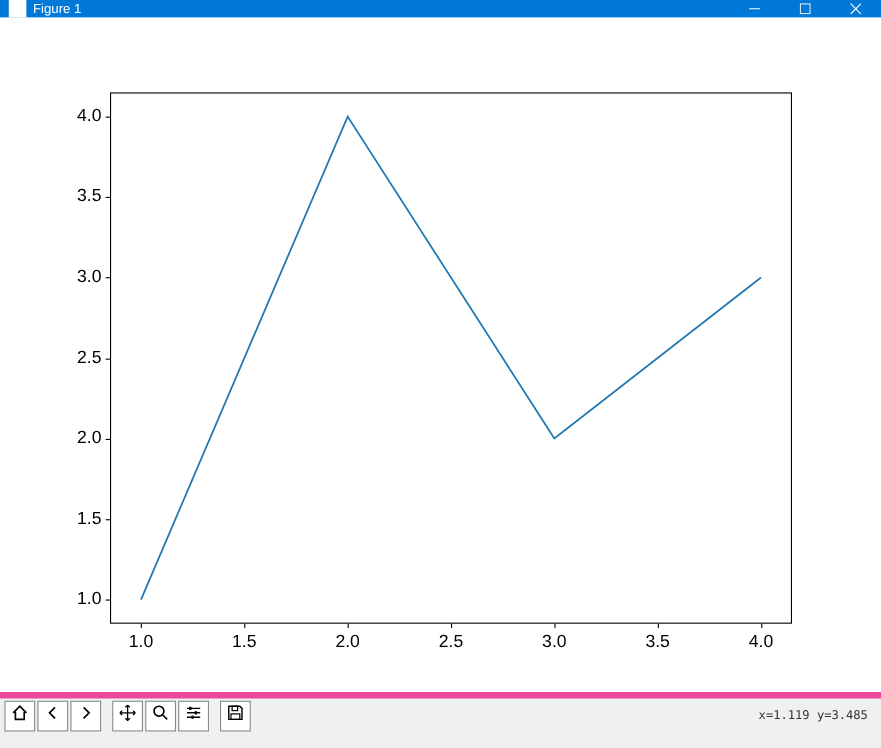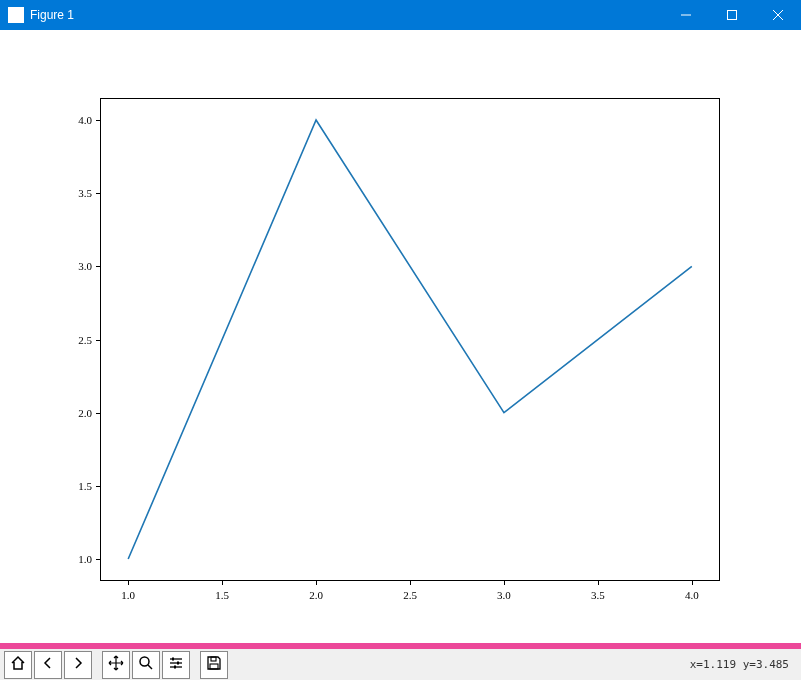--- a/index.html
+++ b/index.html
@@ -4,21 +4,21 @@
 <style>
   * { box-sizing: border-box; }
   html, body {
     margin: 0; padding: 0;
     width: 801px; height: 680px;
     font-family: "Segoe UI", Tahoma, sans-serif;
     background: #f0f0f0;
     overflow: hidden;
   }
   .titlebar {
-    height: 30px;
+    height: 16px;
     background: #0078d7;
     color: #fff;
     display: flex;
     align-items: center;
     font-size: 12px;
     user-select: none;
     text-align: center;
   }
   .titlebar .app-icon {
     width: 16px; height: 16px;
@@ -39,22 +39,22 @@
     width: 801px;
     height: 613px;
     background: #fff;
   }
   .axes-frame {
     position: absolute;
     border: 1px solid #000;
   }
   .tick-label {
     position: absolute;
-    font-family: Liberation Serif, serif;
-    font-size: 11px;
+    font-family: Liberation Sans, sans-serif;
+    font-size: 16px;
     color: #000;
     white-space: nowrap;
   }
   .tick-x { transform: translateX(-50%); }
   .tick-y { transform: translateY(-50%); text-align: right; }
   .y-tick-mark, .x-tick-mark {
     position: absolute;
     background: #000;
   }
   .y-tick-mark { width: 4px; height: 1px; }

